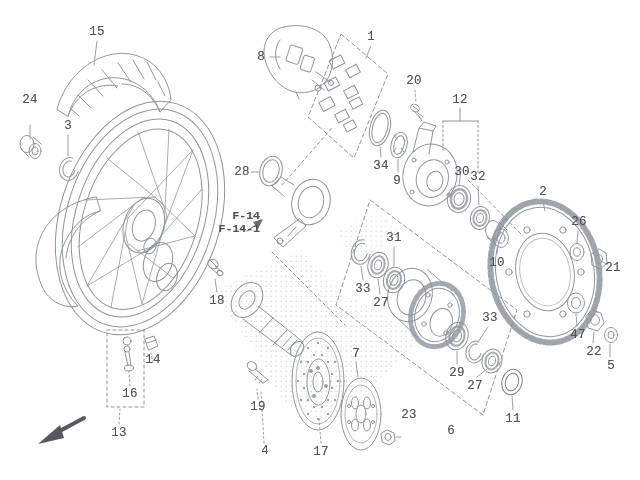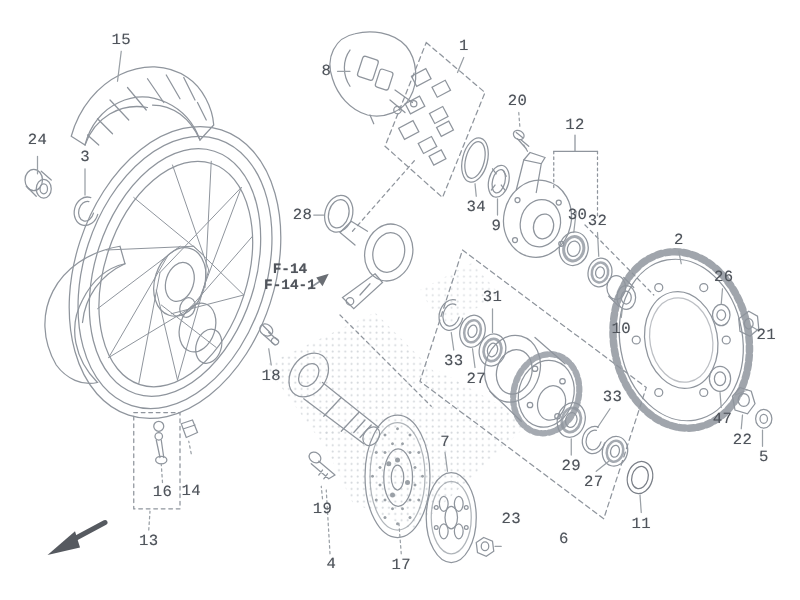--- a/index.html
+++ b/index.html
@@ -1,21 +1,21 @@
 <!DOCTYPE html>
 <html><head>
 <meta charset="utf-8">
 <style>
   html,body{margin:0;padding:0;background:#fff;}
   .stage{position:relative;width:640px;height:480px;background:#ffffff;overflow:hidden;
          font-family:Liberation Mono, monospace;}
   .stage svg{position:absolute;left:0;top:0;}
   .lbl{position:absolute;transform:translate(-50%,-50%);font-size:12.5px;color:#4f545b;
        letter-spacing:.2px;text-shadow:0 0 .6px rgba(110,115,122,.55);white-space:nowrap;}
-  .ref{position:absolute;left:204px;top:209px;width:56px;text-align:center;
+  .ref{position:absolute;left:204px;top:209px;width:56px;text-align:right;
        font-size:11.5px;font-weight:bold;color:#51555c;line-height:13px;
        text-shadow:0 0 .6px rgba(90,95,102,.6);}
 </style>
 </head>
 <body>
 
 <div class="stage">
 
 <svg width="640" height="480" viewBox="0 0 640 480">
   <defs>
@@ -353,21 +353,21 @@
     </g>
 
     <g>
       <path d="M84,418 L56,433" stroke="#565a60" stroke-width="4"></path>
       <polygon points="60,425 38,444 64,438" fill="#565a60" stroke="none"></polygon>
     </g>
   </g>
 </svg>
 
   <div class="lbl" style="left:97px;top:32px">15</div>
-  <div class="lbl" style="left:30px;top:112px">24</div>
+  <div class="lbl" style="left:30px;top:100px">24</div>
   <div class="lbl" style="left:68px;top:126px">3</div>
   <div class="lbl" style="left:261px;top:57px">8</div>
   <div class="lbl" style="left:371px;top:37px">1</div>
   <div class="lbl" style="left:414px;top:81px">20</div>
   <div class="lbl" style="left:460px;top:100px">12</div>
   <div class="lbl" style="left:381px;top:166px">34</div>
   <div class="lbl" style="left:397px;top:181px">9</div>
   <div class="lbl" style="left:462px;top:172px">30</div>
   <div class="lbl" style="left:478px;top:177px">32</div>
   <div class="lbl" style="left:242px;top:172px">28</div>
@@ -385,21 +385,21 @@
   <div class="lbl" style="left:490px;top:318px">33</div>
   <div class="lbl" style="left:475px;top:386px">27</div>
   <div class="lbl" style="left:513px;top:419px">11</div>
   <div class="lbl" style="left:356px;top:354px">7</div>
   <div class="lbl" style="left:451px;top:431px">6</div>
   <div class="lbl" style="left:409px;top:415px">23</div>
   <div class="lbl" style="left:321px;top:452px">17</div>
   <div class="lbl" style="left:265px;top:451px">4</div>
   <div class="lbl" style="left:258px;top:407px">19</div>
   <div class="lbl" style="left:217px;top:301px">18</div>
-  <div class="lbl" style="left:153px;top:393px">14</div>
+  <div class="lbl" style="left:153px;top:360px">14</div>
   <div class="lbl" style="left:130px;top:394px">16</div>
   <div class="lbl" style="left:119px;top:433px">13</div>
 
   <div class="ref">
     <div>F-14</div>
     <div>F-14-1</div>
   </div>
 
 </div>
 

